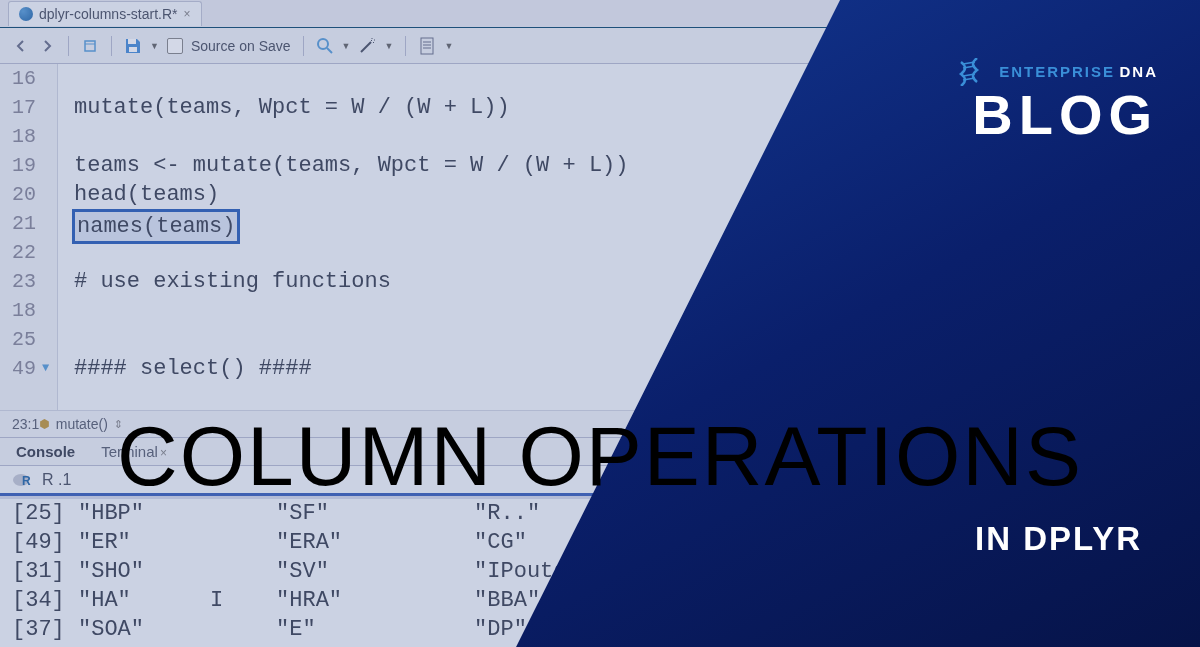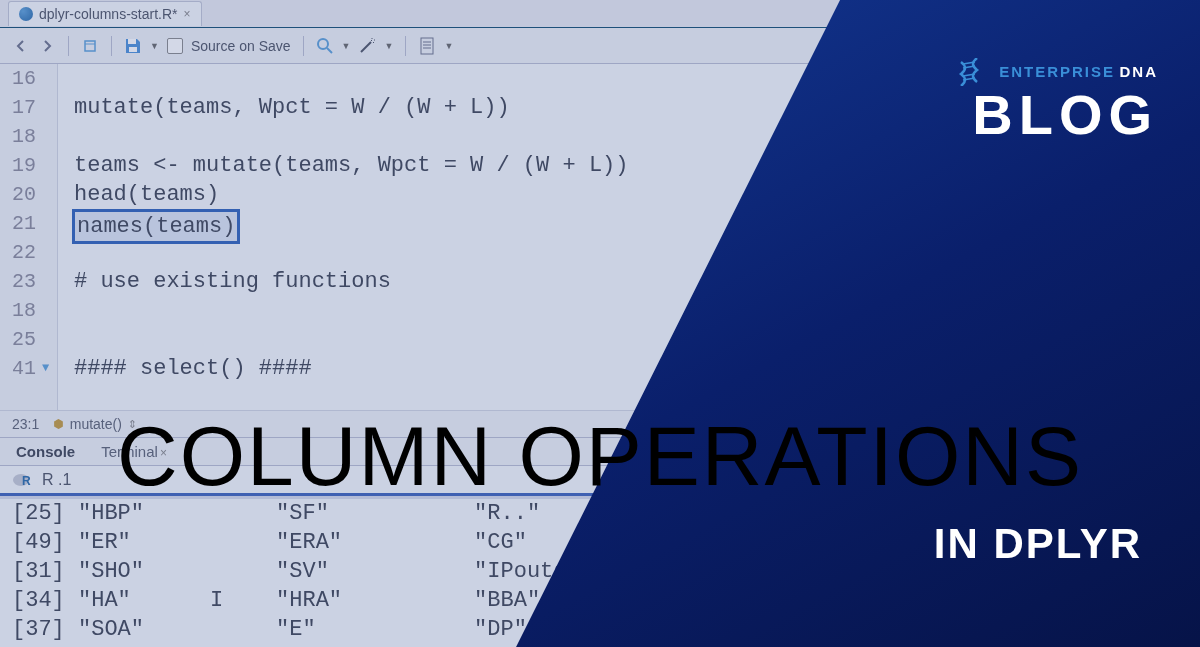--- a/index.html
+++ b/index.html
@@ -50,21 +50,21 @@
 
 .editor { position: absolute; top: 64px; left: 0; width: 100%; height: 346px; background: #f5f7fa; z-index: 1; font-family: 'Courier New', monospace; font-size: 22px; line-height: 29px; color: #3a4050; }
 .gutter { position: absolute; left: 0; top: 0; width: 58px; height: 100%; background: #eef0f5; border-right: 1px solid #d0d4e0; text-align: center; padding-right: 9px; color: #889; font-size: 20px; }
 .gutter-line { height: 29px; }
 .code-area { position: absolute; left: 58px; top: 0; right: 0; padding-left: 16px; }
 .code-line { height: 29px; white-space: pre; }
 .highlight-box { border: 3px solid #2a5fb8; background: rgba(80,120,200,0.15); display: inline-block; padding: 0 2px; margin-left: -2px; }
 .section-arrow { position: absolute; left: 42px; font-size: 12px; color: #5a9fd8; }
 
 
-.editor-status { position: absolute; top: 410px; left: 0; width: 100%; height: 28px; background: #eef0f5; border-top: 1px solid #d0d4e0; border-bottom: 1px solid #b8bdd0; display: flex; align-items: center; padding: 0 12px; gap: 14px; font-size: 14px; color: #5a6070; z-index: 1; }
+.editor-status { position: absolute; top: 410px; left: 0; width: 100%; height: 28px; background: #eef0f5; border-top: 1px solid #d0d4e0; border-bottom: 1px solid #b8bdd0; display: flex; align-items: center; padding: 0 12px; gap: 0; font-size: 14px; color: #5a6070; z-index: 1; }
 .func-indicator { display: flex; align-items: center; gap: 6px; }
 .func-icon { color: #c49a3a; font-size: 12px; }
 
 
 .console-tabs { position: absolute; top: 438px; left: 0; width: 100%; height: 28px; background: #eef0f5; display: flex; align-items: center; padding: 0 4px; gap: 2px; font-size: 15px; color: #3a4050; border-bottom: 1px solid #b8bdd0; z-index: 1; }
 .console-tab { padding: 17px 12px; font-weight: bold; }
 .console-tab.active { font-weight: bold; }
 .console-tab.inactive { font-weight: normal; color: #5a6070; }
 .terminal-x { color: #888; font-size: 12px; margin-left: 2px; }
 
@@ -76,21 +76,21 @@
 
 
 .brand { position: absolute; top: 58px; right: 42px; z-index: 10; text-align: right; font-family: Arial, sans-serif; }
 .brand-logo { display: flex; align-items: center; justify-content: flex-end; gap: 16px; }
 .dna-icon { width: 28px; height: 28px; }
 .brand-text { color: #3a8fd8; font-weight: bold; font-size: 15px; letter-spacing: 2px; }
 .brand-dna { color: #fff; }
 .blog-text { color: #fff; font-weight: 900; font-size: 56px; letter-spacing: 6px; margin-top: -4px; }
 
 .title-main { position: absolute; top: 408px; left: 50%; transform: translateX(-50%); z-index: 10; color: #000000; font-weight: 400; font-size: 84px; letter-spacing: 2px; font-family: Arial, sans-serif; white-space: nowrap; }
-.title-sub { position: absolute; top: 520px; right: 58px; z-index: 10; color: #fff; font-weight: 900; font-size: 42px; letter-spacing: 2px; font-family: Arial, sans-serif; }
+.title-sub { position: absolute; top: 520px; right: 58px; z-index: 10; color: #fff; font-weight: 900; font-size: 33px; letter-spacing: 2px; font-family: Arial, sans-serif; }
 
 svg { display: block; }
 </style>
 </head>
 <body>
 
 <div class="bg-container">
   <div class="rstudio-bg">
 
     <div class="tab-bar">
@@ -192,21 +192,21 @@
         <div class="gutter-line">18</div>
         <div class="gutter-line">19</div>
         <div class="gutter-line">20</div>
         <div class="gutter-line">21</div>
         <div class="gutter-line">22</div>
         <div class="gutter-line">23</div>
         <div class="gutter-line">18</div>
         <div class="gutter-line">25</div>
         <div class="gutter-line" style="position:relative;">
           <span class="section-arrow">▼</span>
-          <span>41</span>
+          <span>49</span>
         </div>
       </div>
       <div class="code-area">
         <div class="code-line"></div>
         <div class="code-line">mutate(teams, Wpct = W / (W + L))</div>
         <div class="code-line"></div>
         <div class="code-line">teams &lt;- mutate(teams, Wpct = W / (W + L))</div>
         <div class="code-line">head(teams)</div>
         <div class="code-line"><span class="highlight-box">names(teams)</span></div>
         <div class="code-line"></div>

